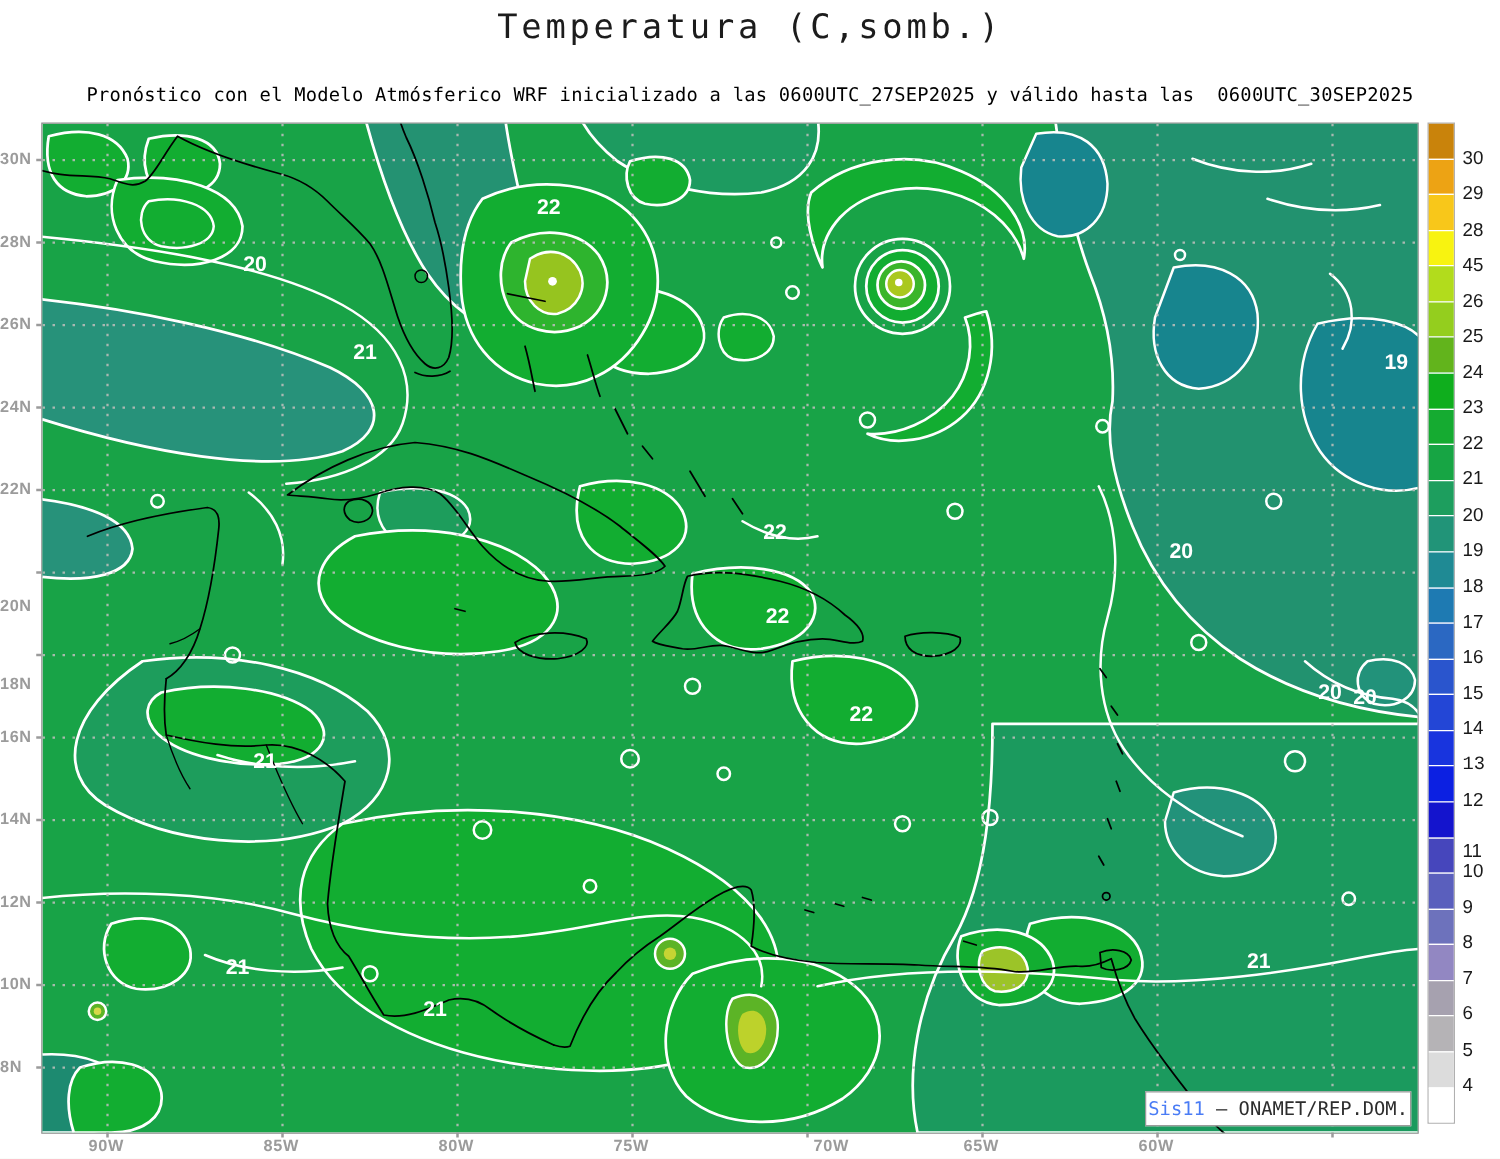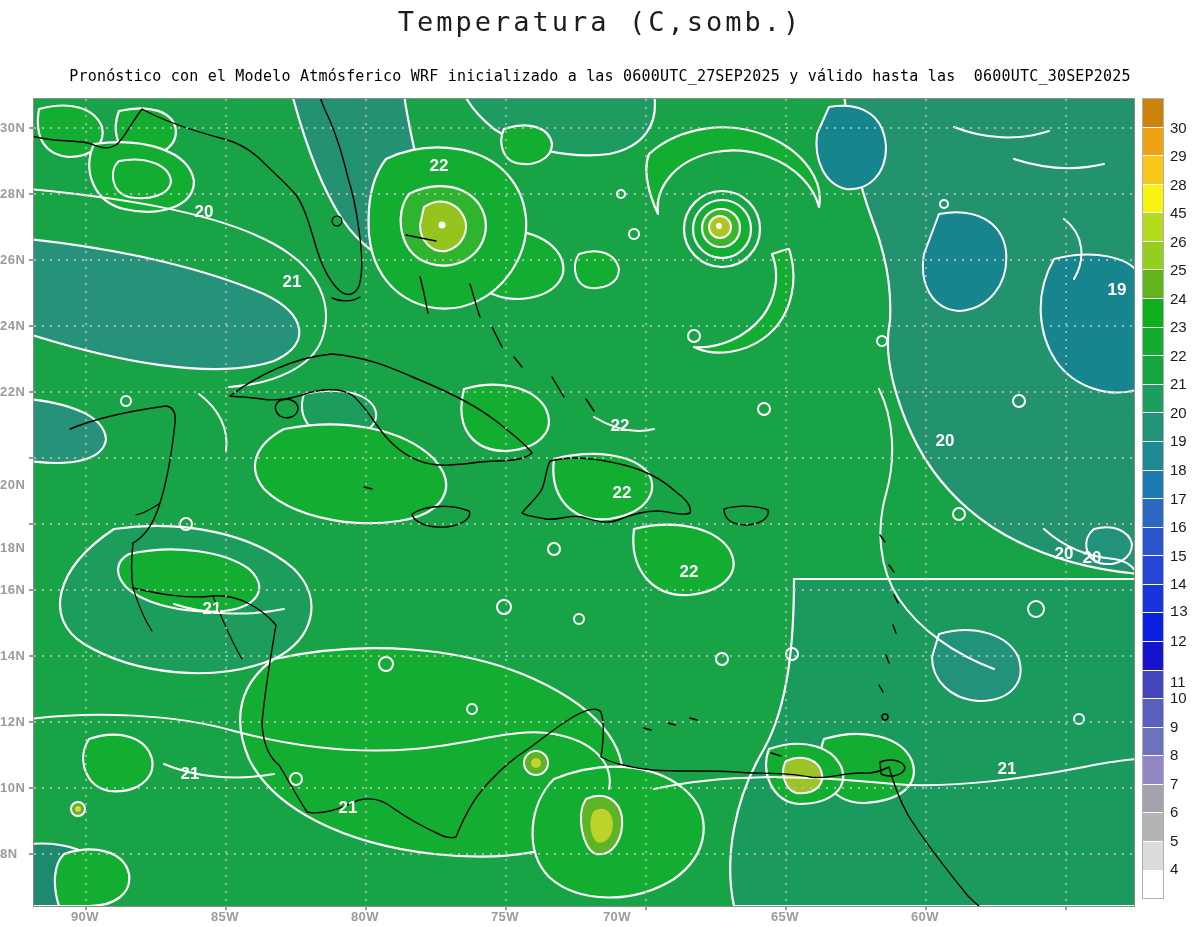--- a/index.html
+++ b/index.html
@@ -217,21 +217,21 @@
 
   <div id="axis-layer">
       <div class="axis-label x-label" style="left: 85px;">90W</div>
       <div class="tick" style="left: 85px; top: 906px; width: 2px; height: 4px;"></div>
       <div class="axis-label x-label" style="left: 225px;">85W</div>
       <div class="tick" style="left: 225px; top: 906px; width: 2px; height: 4px;"></div>
       <div class="axis-label x-label" style="left: 365px;">80W</div>
       <div class="tick" style="left: 365px; top: 906px; width: 2px; height: 4px;"></div>
       <div class="axis-label x-label" style="left: 505px;">75W</div>
       <div class="tick" style="left: 505px; top: 906px; width: 2px; height: 4px;"></div>
-      <div class="axis-label x-label" style="left: 617px;">70W</div>
+      <div class="axis-label x-label" style="left: 665px;">70W</div>
       <div class="tick" style="left: 645px; top: 906px; width: 2px; height: 4px;"></div>
       <div class="axis-label x-label" style="left: 785px;">65W</div>
       <div class="tick" style="left: 785px; top: 906px; width: 2px; height: 4px;"></div>
       <div class="axis-label x-label" style="left: 925px;">60W</div>
       <div class="tick" style="left: 925px; top: 906px; width: 2px; height: 4px;"></div>
       <div class="axis-label x-label" style="left: 1006px; margin-top: 28px;">55W</div>
       <div class="tick" style="left: 1065px; top: 906px; width: 2px; height: 4px;"></div>
       <div class="axis-label y-label" style="top: 127px;">30N</div>
       <div class="tick" style="left: 29px; top: 127px; width: 4px; height: 2px;"></div>
       <div class="axis-label y-label" style="top: 193px;">28N</div>
@@ -311,14 +311,15 @@
       <div class="cbar-label" style="top: 326.286px;">23</div>
       <div class="cbar-label" style="top: 297.75px;">24</div>
       <div class="cbar-label" style="top: 269.214px;">25</div>
       <div class="cbar-label" style="top: 240.679px;">26</div>
       <div class="cbar-label" style="top: 212.143px;">45</div>
       <div class="cbar-label" style="top: 183.607px;">28</div>
       <div class="cbar-label" style="top: 155.071px;">29</div>
       <div class="cbar-label" style="top: 126.536px;">30</div>
     </div>
 
+  <div class="watermark"><span class="wm-brand">Sis11</span><span> – ONAMET/REP.DOM.</span></div>
 
 </div>
 
 </body></html>

